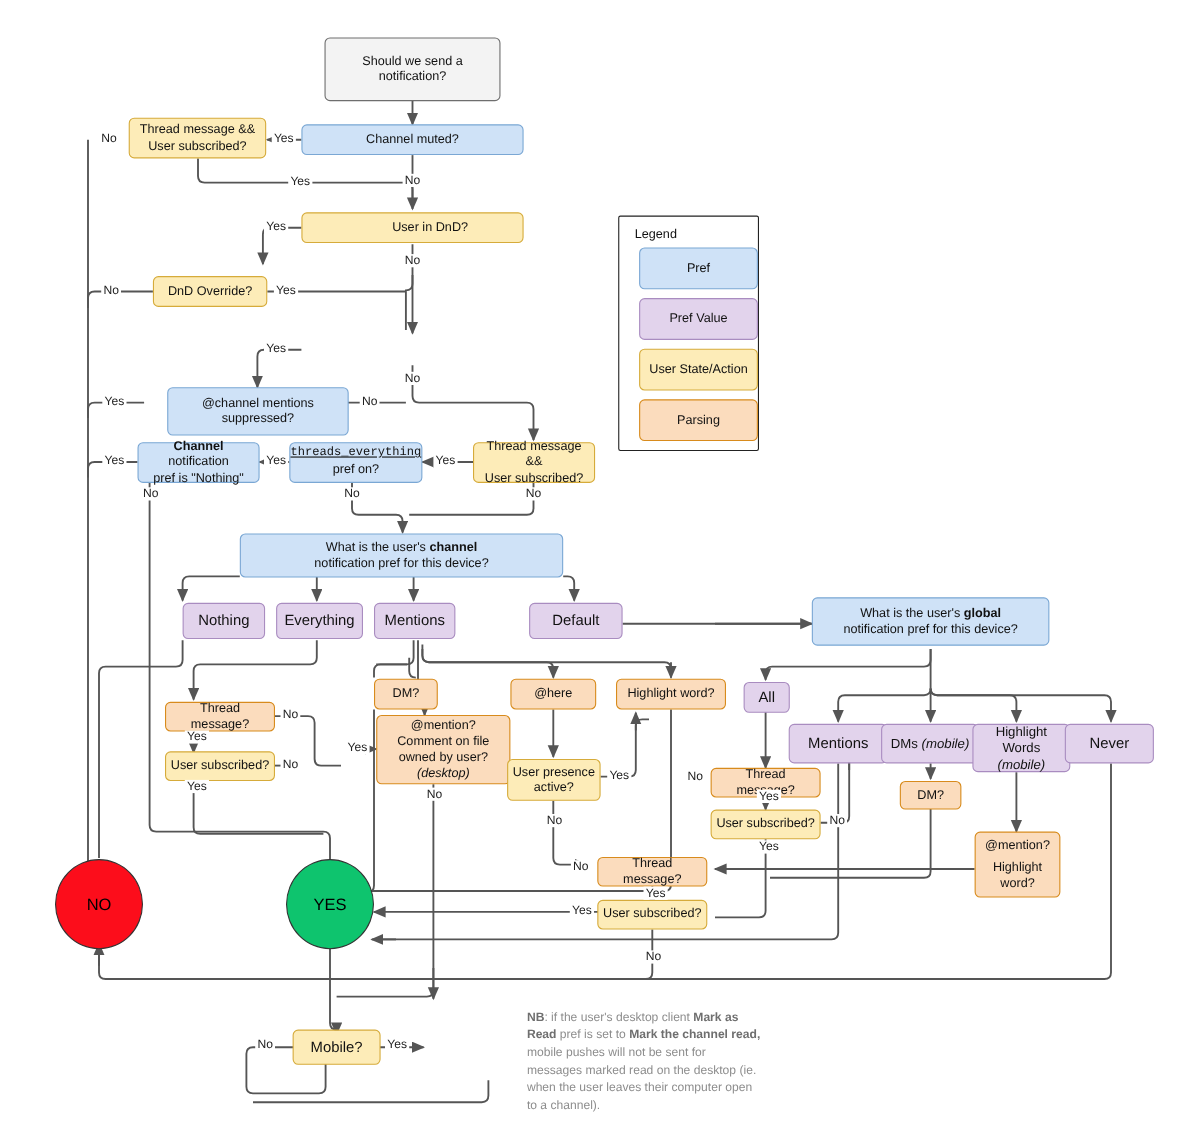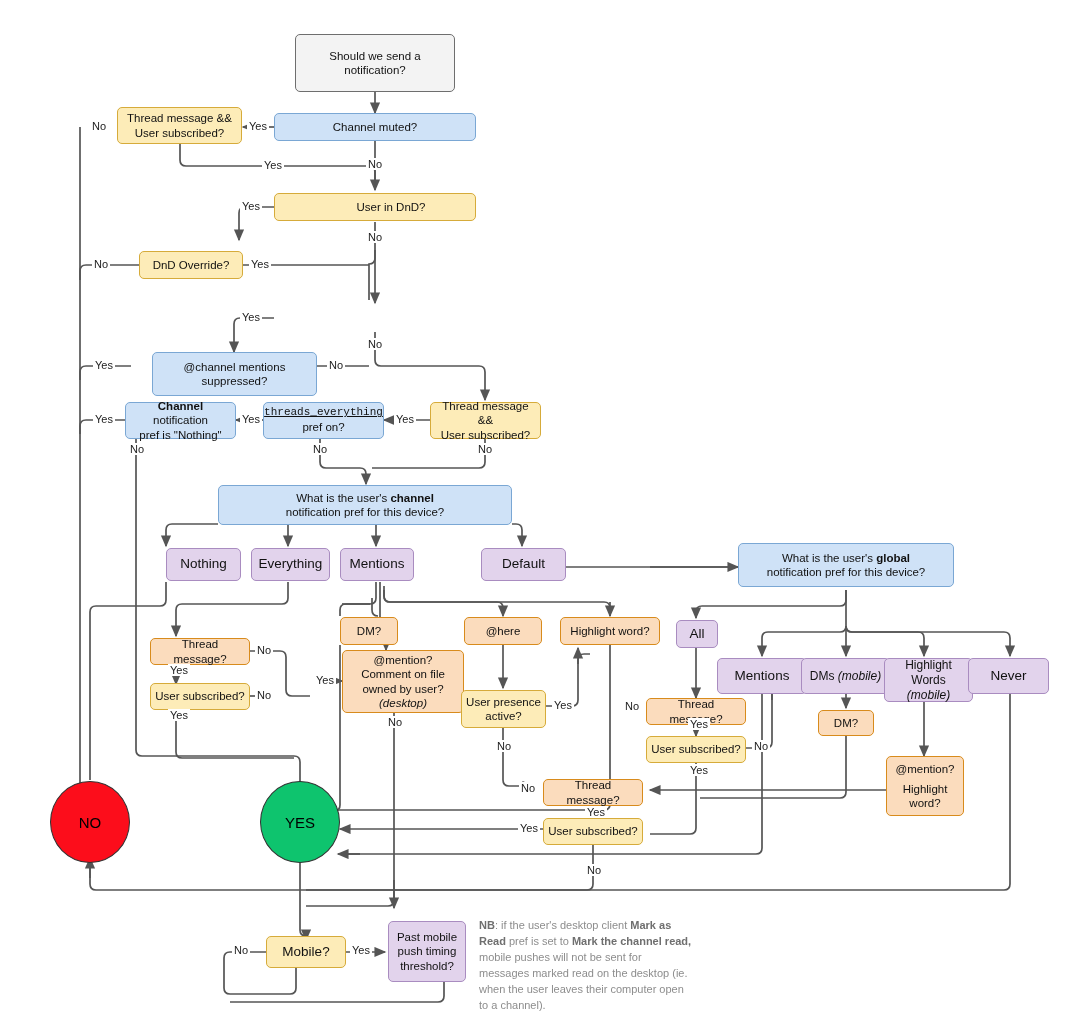--- a/index.html
+++ b/index.html
@@ -310,33 +310,43 @@
   <div class="node parsing" style="left:543px;top:779px;width:100px;height:27px;">
     <span>Thread message?</span>
   </div>
   <div class="node userstate" style="left:543px;top:818px;width:100px;height:27px;">
     <span>User subscribed?</span>
   </div>
 
   <div class="node userstate big" style="left:266px;top:936px;width:80px;height:32px;">
     <span>Mobile?</span>
   </div>
-  <div class="node prefvalue" style="left:388px;top:921px;width:78px;height:61px;flex-direction:column;">
-    <span>Past mobile</span>
-    <span>push timing</span>
-    <span>threshold?</span>
-  </div>
 
   <div class="term term-no xl" style="left:50px;top:781px;width:80px;height:82px;">
     <span>NO</span>
   </div>
   <div class="term term-yes xl" style="left:260px;top:781px;width:80px;height:82px;">
     <span>YES</span>
   </div>
 
+  <div id="legend" style="left:562px;top:196px;width:128px;height:214px;">
+    <span class="ltitle">Legend</span>
+    <div class="node pref" style="top:28px;">
+      <span>Pref</span>
+    </div>
+    <div class="node prefvalue" style="top:74px;">
+      <span>Pref Value</span>
+    </div>
+    <div class="node userstate" style="top:120px;">
+      <span>User State/Action</span>
+    </div>
+    <div class="node parsing" style="top:166px;">
+      <span>Parsing</span>
+    </div>
+  </div>
 
   <span class="lbl" style="left:247px;top:120px;">Yes</span>
   <span class="lbl" style="left:366px;top:158px;">No</span>
   <span class="lbl" style="left:90px;top:120px;">No</span>
   <span class="lbl" style="left:262px;top:159px;">Yes</span>
   <span class="lbl" style="left:240px;top:200px;">Yes</span>
   <span class="lbl" style="left:366px;top:231px;">No</span>
   <span class="lbl" style="left:92px;top:258px;">No</span>
   <span class="lbl" style="left:249px;top:258px;">Yes</span>
   <span class="lbl" style="left:240px;top:311px;">Yes</span>

